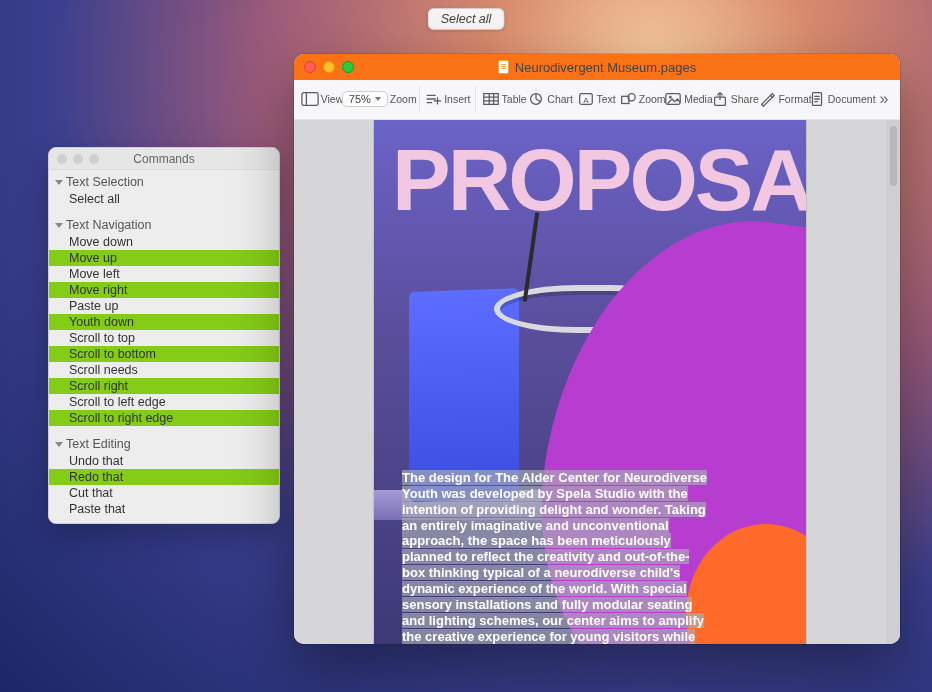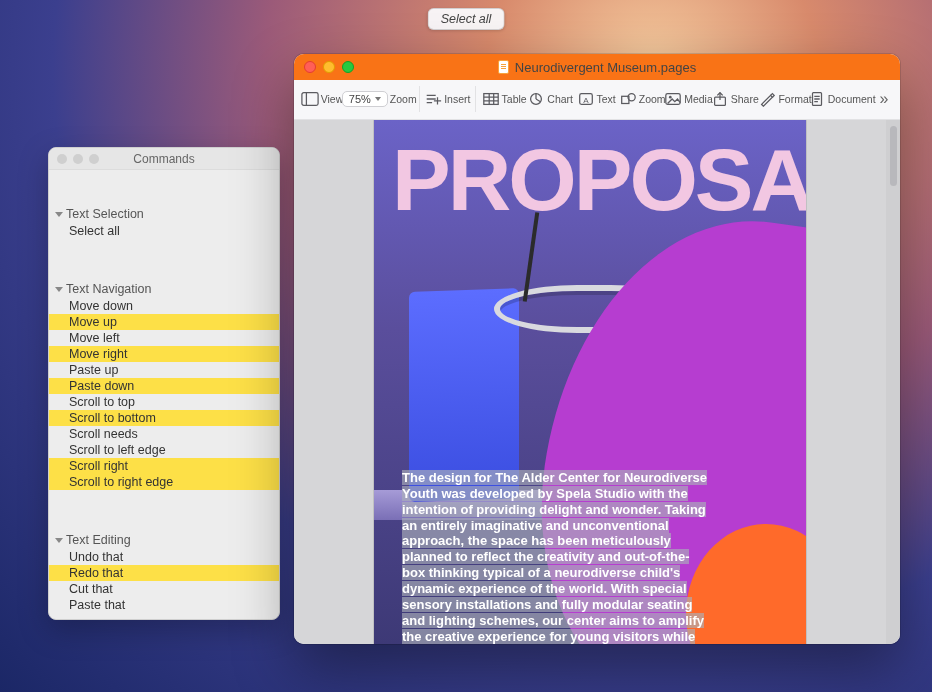--- a/index.html
+++ b/index.html
@@ -38,29 +38,29 @@
     border-bottom: 1px solid #dcdcdc;
     position: relative;
     text-decoration: underline;
   }
   .traffic-dot { width: 10px; height: 10px; border-radius: 50%; background: #cfcfcf; }
   .panel-title { position:absolute; left:0; right:0; text-align:center; font-size:12px; color:#666; }
   .panel-body { padding: 2px 0 6px 0; }
   .section-header {
     display: flex; align-items: center; gap: 3px;
     padding: 3px 8px 2px 6px;
-    font-size: 12.5px; color: #555; margin-top: 32px;
+    font-size: 12.5px; color: #555;
   }
   .disclosure { width:0;height:0;border-left:4px solid transparent;border-right:4px solid transparent;border-top:5px solid #888; }
   .cmd-row {
     padding: 1px 8px 1px 20px;
     font-size: 12.5px; color: #333;
     cursor: default;
   }
-  .cmd-row.alt { background: #fde047; }
+  .cmd-row.alt { background: #84cc16; }
 
   
   .pages {
     position: absolute; left: 294px; top: 54px;
     width: 606px; height: 590px;
     border-radius: 10px;
     background: #f7f7f9;
     box-shadow: 0 25px 60px rgba(0,0,0,.4), 0 0 0 1px rgba(0,0,0,.12);
     overflow: hidden;
     display: flex; flex-direction: column;
@@ -155,26 +155,26 @@
 
     <div class="section-header">
       <span class="disclosure"></span>
       <span>Text Navigation</span>
     </div>
     <div class="cmd-row">Move down</div>
     <div class="cmd-row alt">Move up</div>
     <div class="cmd-row">Move left</div>
     <div class="cmd-row alt">Move right</div>
     <div class="cmd-row">Paste up</div>
-    <div class="cmd-row alt">Paste down</div>
+    <div class="cmd-row alt">Youth down</div>
     <div class="cmd-row">Scroll to top</div>
     <div class="cmd-row alt">Scroll to bottom</div>
     <div class="cmd-row">Scroll needs</div>
+    <div class="cmd-row alt">Scroll right</div>
     <div class="cmd-row">Scroll to left edge</div>
-    <div class="cmd-row alt">Scroll right</div>
     <div class="cmd-row alt">Scroll to right edge</div>
 
     <div style="height:8px"></div>
 
     <div class="section-header">
       <span class="disclosure"></span>
       <span>Text Editing</span>
     </div>
     <div class="cmd-row">Undo that</div>
     <div class="cmd-row alt">Redo that</div>

